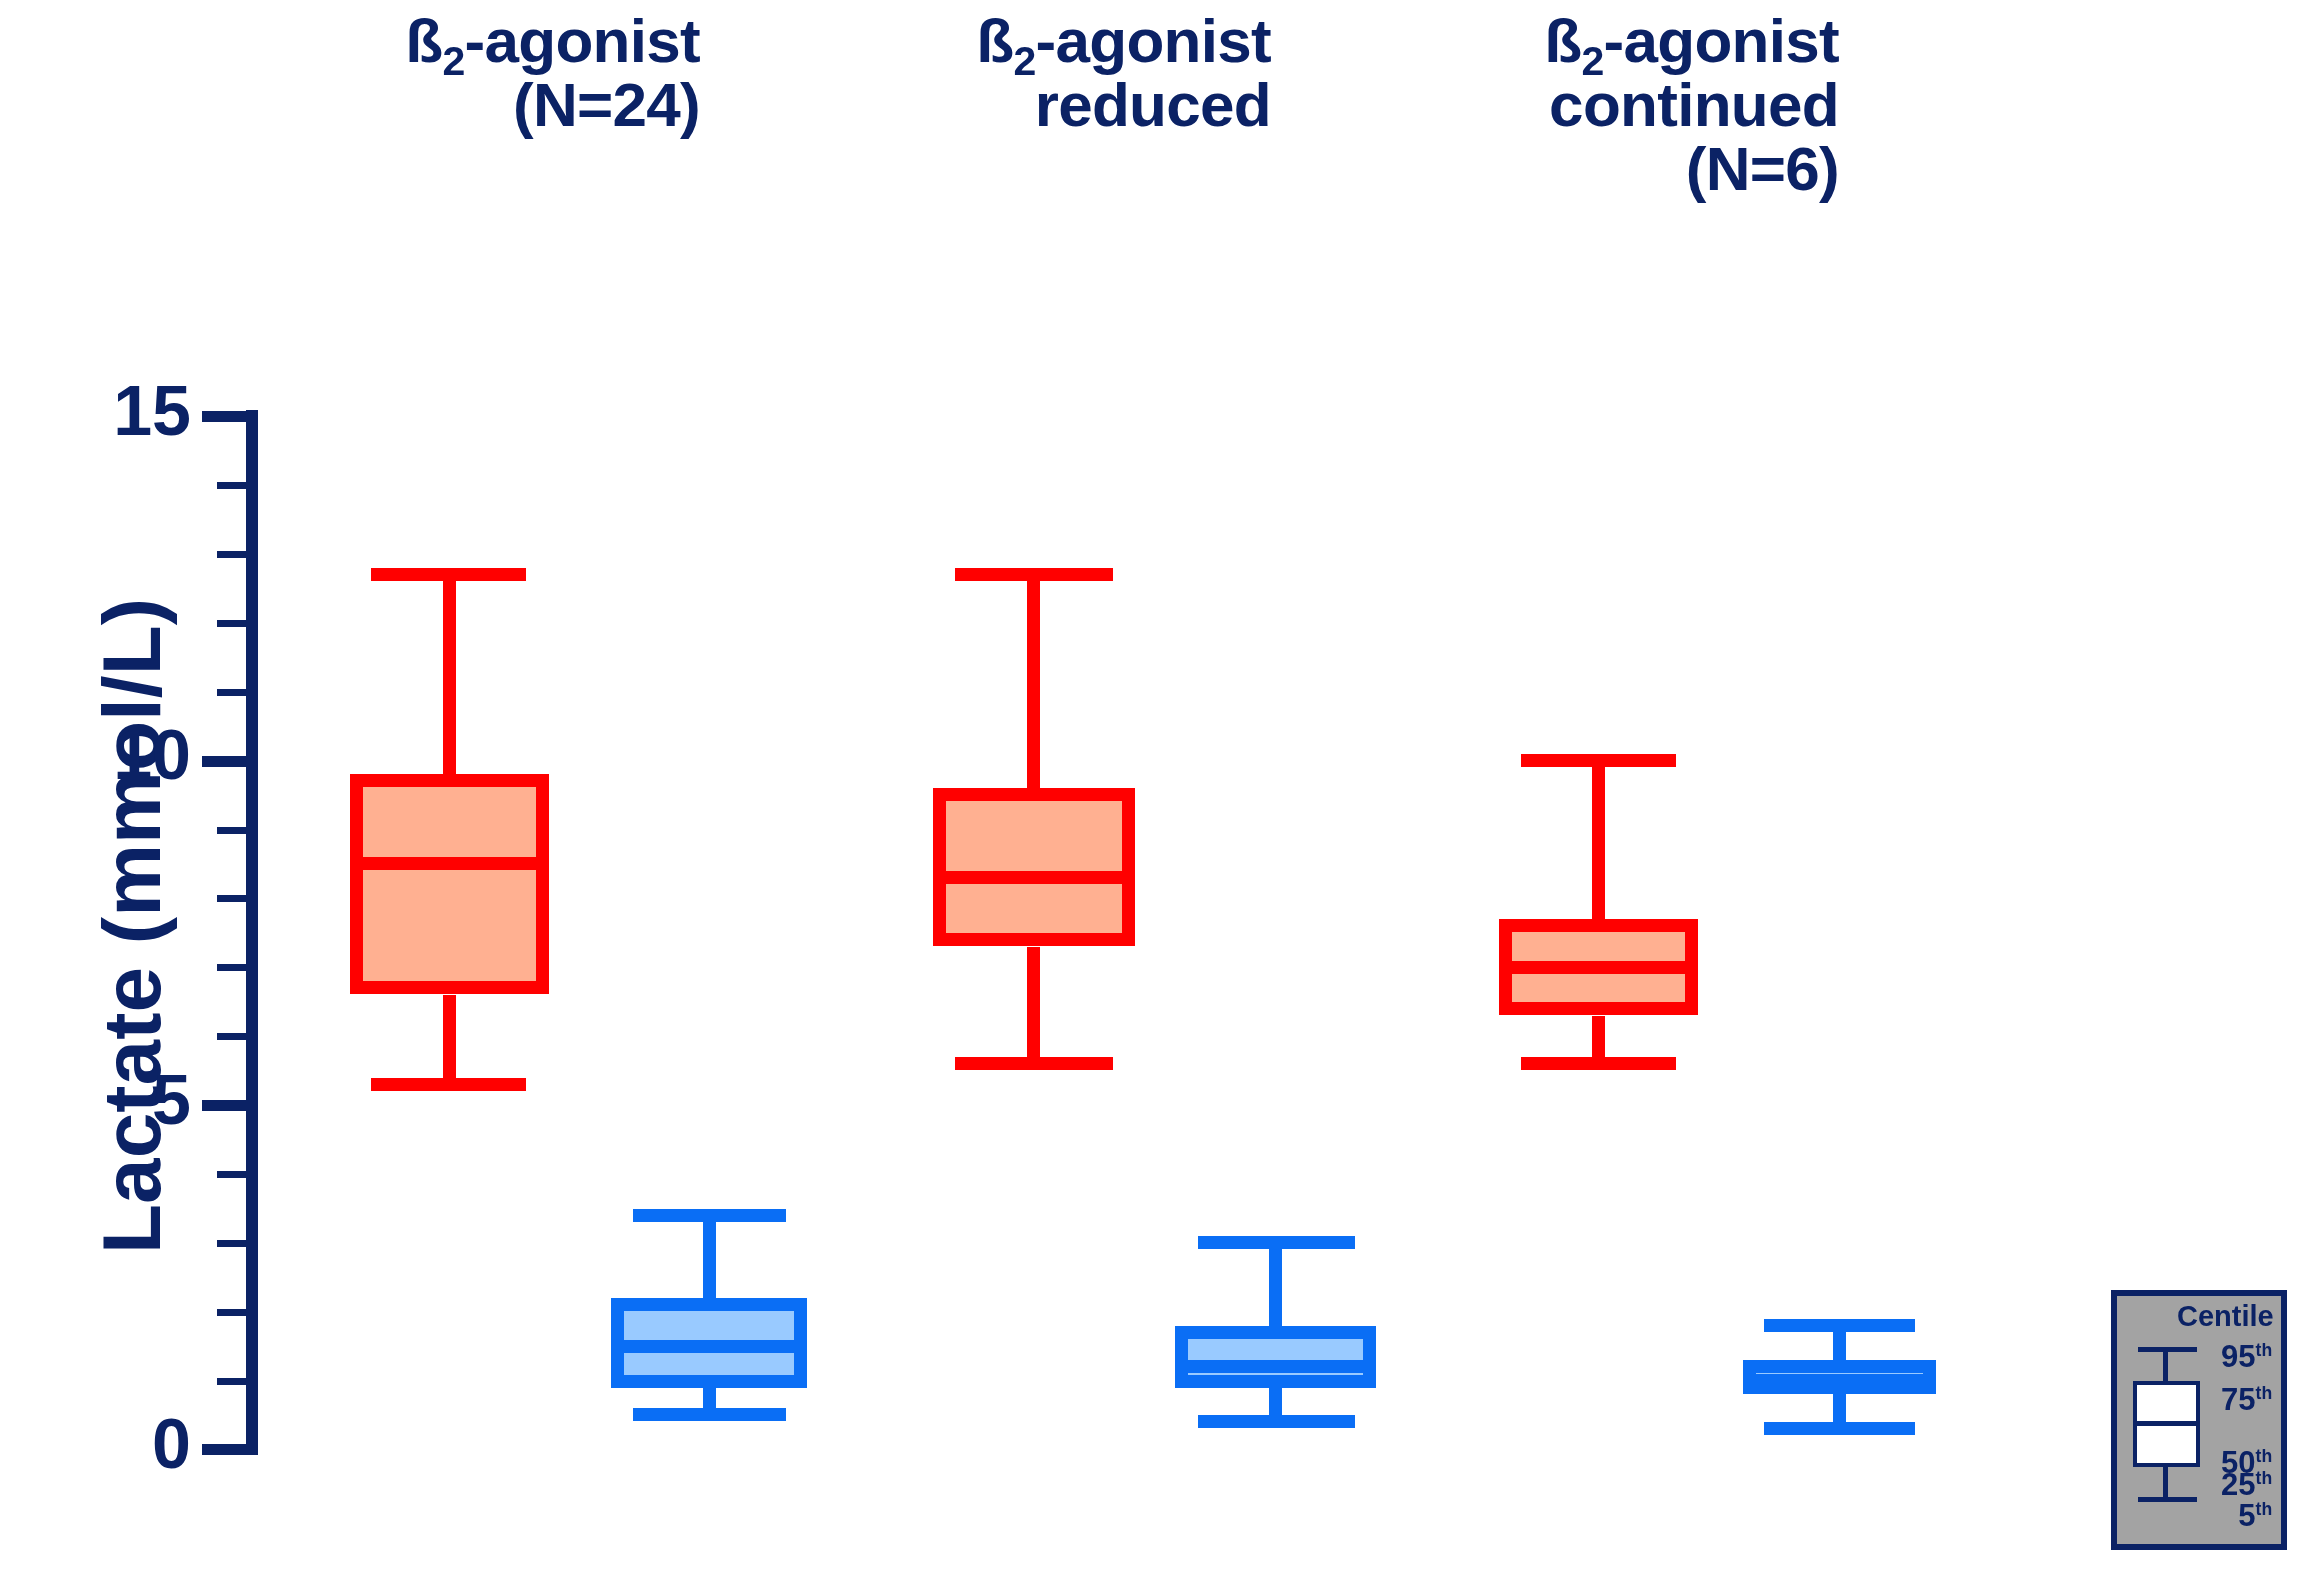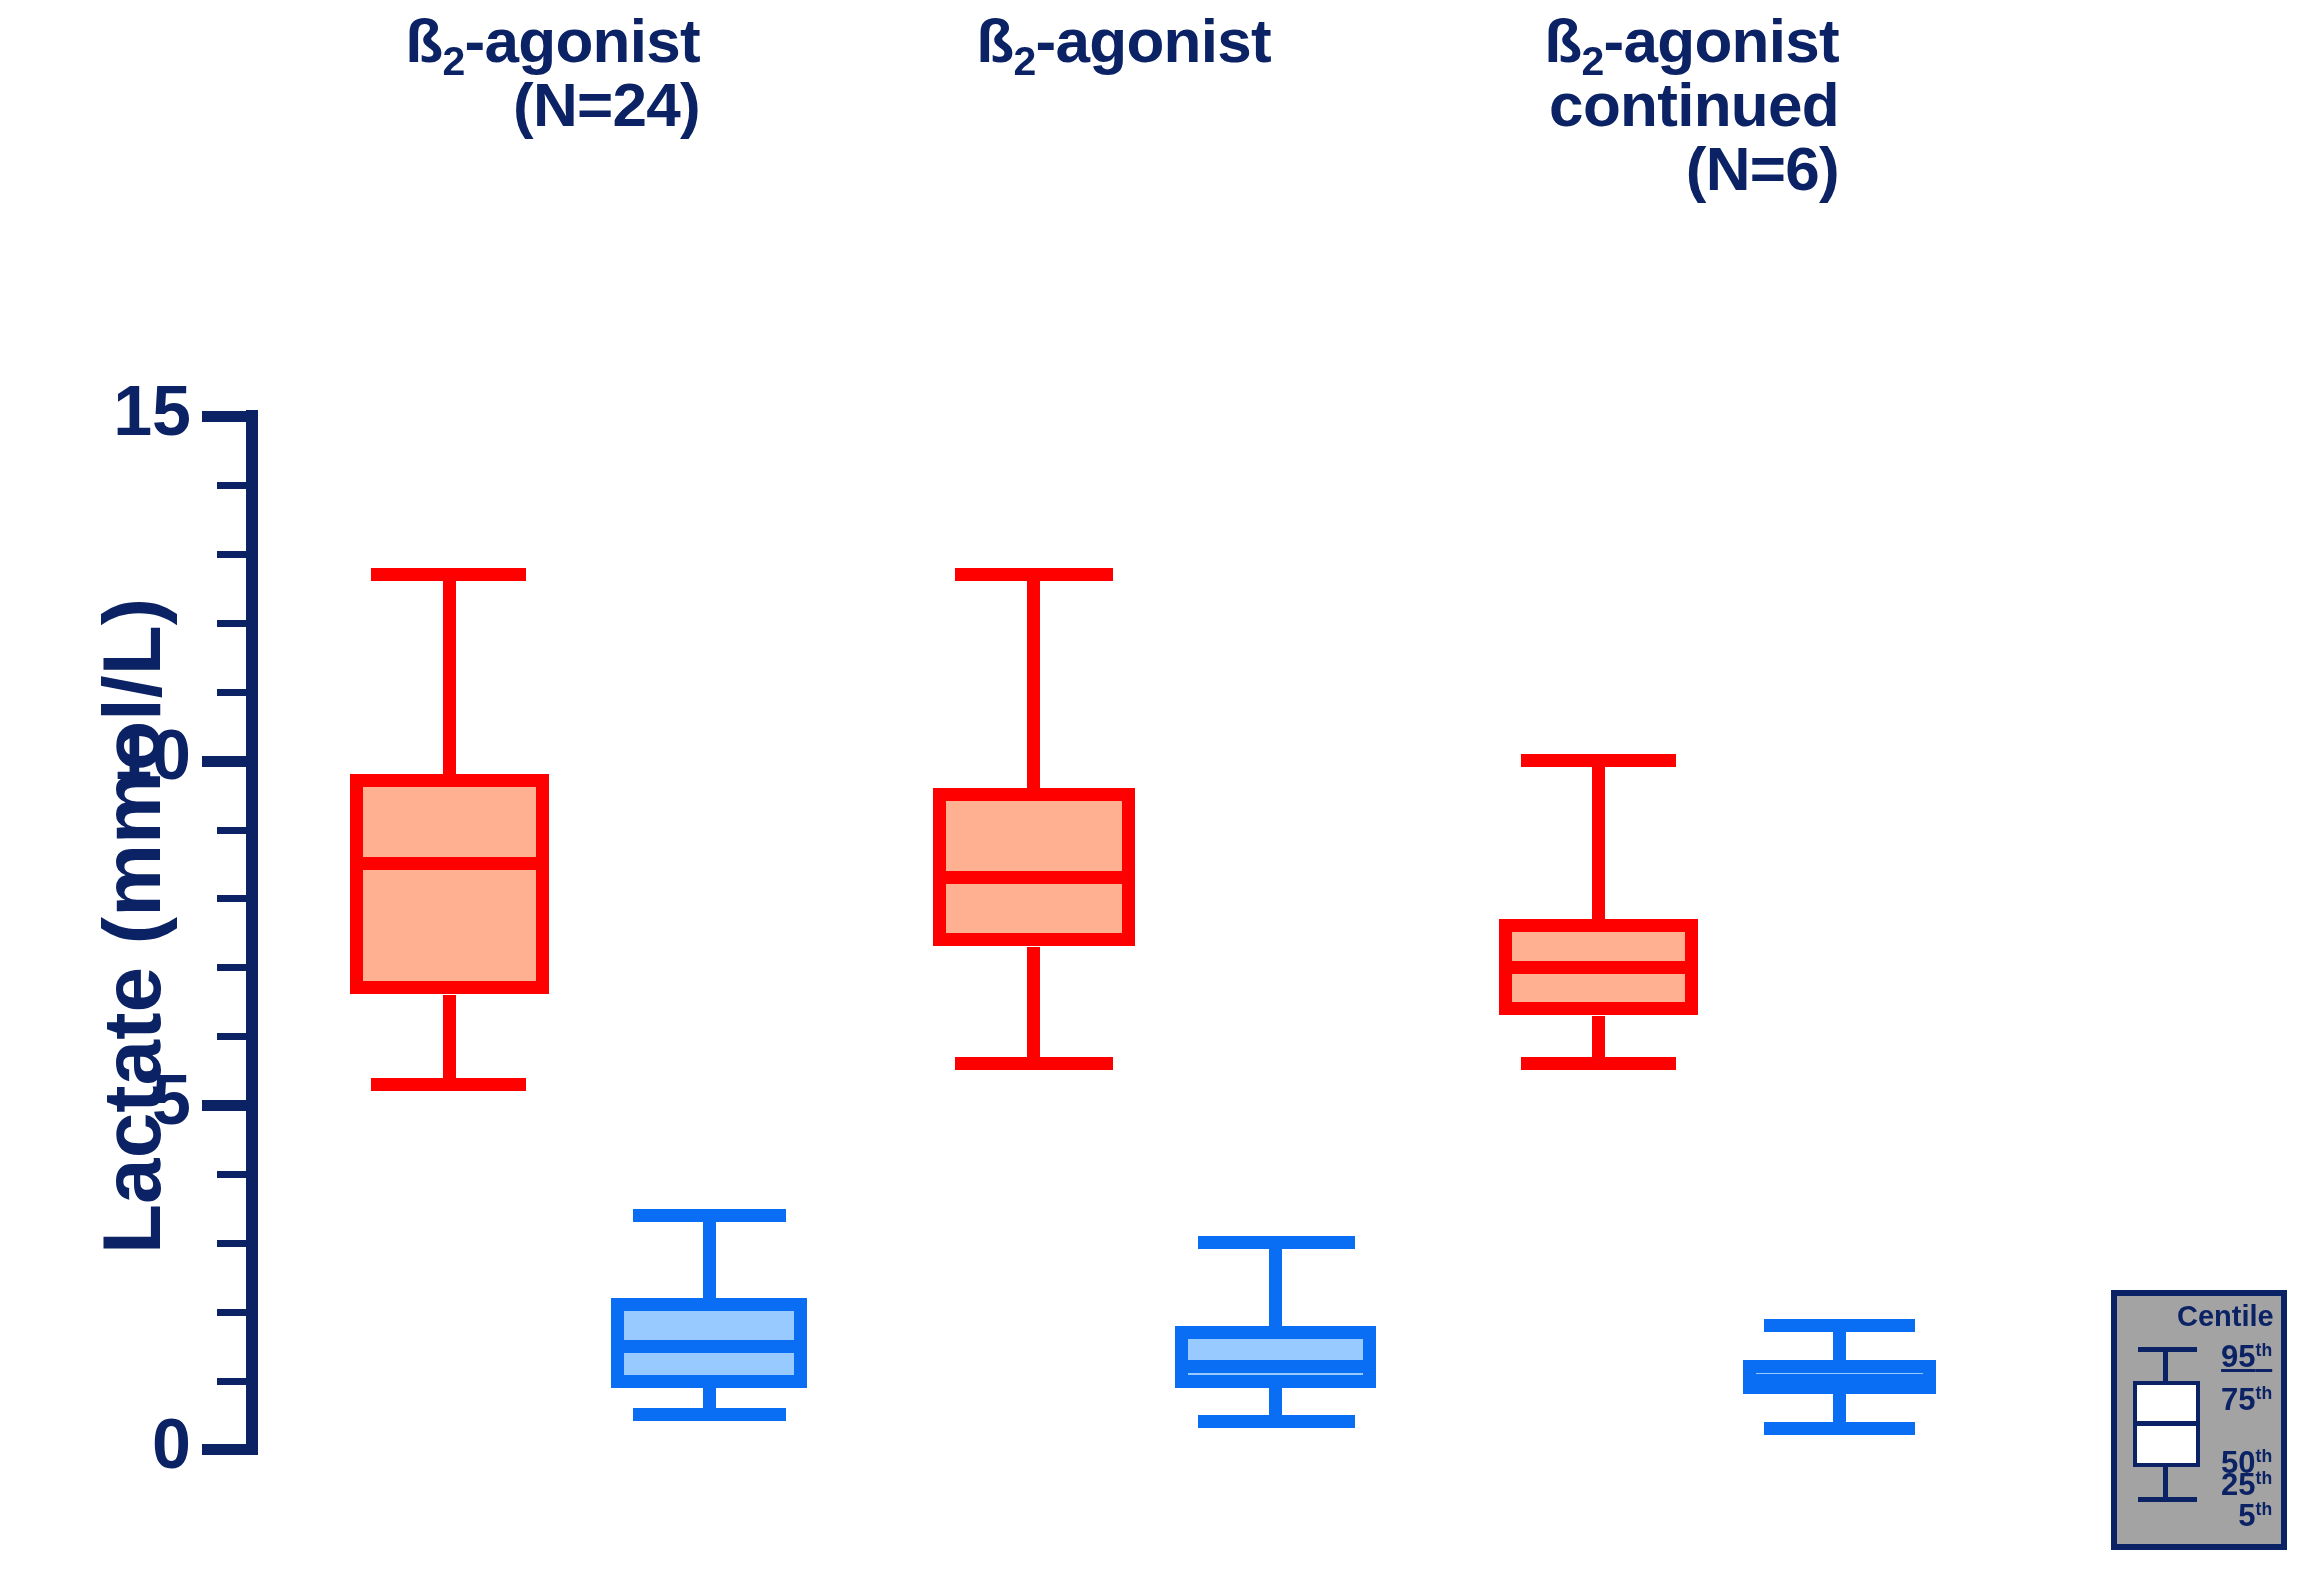--- a/index.html
+++ b/index.html
@@ -50,20 +50,21 @@
 </head>
 <body>
 
 <div id="headers">
   <div class="col-title" id="ct0">
     <div><span>ß</span><span class="sub">2</span><span>-agonist</span></div>
     <div>(N=24)</div>
   </div>
   <div class="col-title" id="ct1">
     <div><span>ß</span><span class="sub">2</span><span>-agonist</span></div>
+    <div>reduced</div>
   </div>
   <div class="col-title" id="ct2">
     <div><span>ß</span><span class="sub">2</span><span>-agonist</span></div>
     <div>continued</div>
     <div>(N=6)</div>
   </div>
 </div>
 
 <div id="plot">
   <div id="yaxis-title">Lactate (mmol/L)</div>
@@ -147,19 +148,19 @@
 <div id="legend">
   <div class="ltitle">Centile</div>
   <div class="lgbox">
     <div class="lg-part" style="left:20.5px;top:51px;width:59px;height:5.1px;"></div>
     <div class="lg-part" style="left:46px;top:51px;width:5.1px;height:35px;"></div>
     <div class="lg-rect" style="left:16px;top:85px;width:67px;height:86px;"></div>
     <div class="lg-part" style="left:16px;top:125px;width:67px;height:5.1px;"></div>
     <div class="lg-part" style="left:46px;top:170px;width:5.1px;height:35px;"></div>
     <div class="lg-part" style="left:20.5px;top:201px;width:59px;height:5.1px;"></div>
   </div>
-  <div class="llab" style="top:43px;text-decoration:underline;"><span>95</span><sup>th</sup></div>
+  <div class="llab" style="top:43px;"><span>95</span><sup>th</sup></div>
   <div class="llab" style="top:86px;"><span>75</span><sup>th</sup></div>
   <div class="llab" style="top:130px;margin-top:19px;"><span>50</span><sup>th</sup></div>
   <div class="llab" style="top:171px;"><span>25</span><sup>th</sup></div>
   <div class="llab" style="top:202px;"><span>5</span><sup>th</sup></div>
 </div>
 
 
 </body></html>

